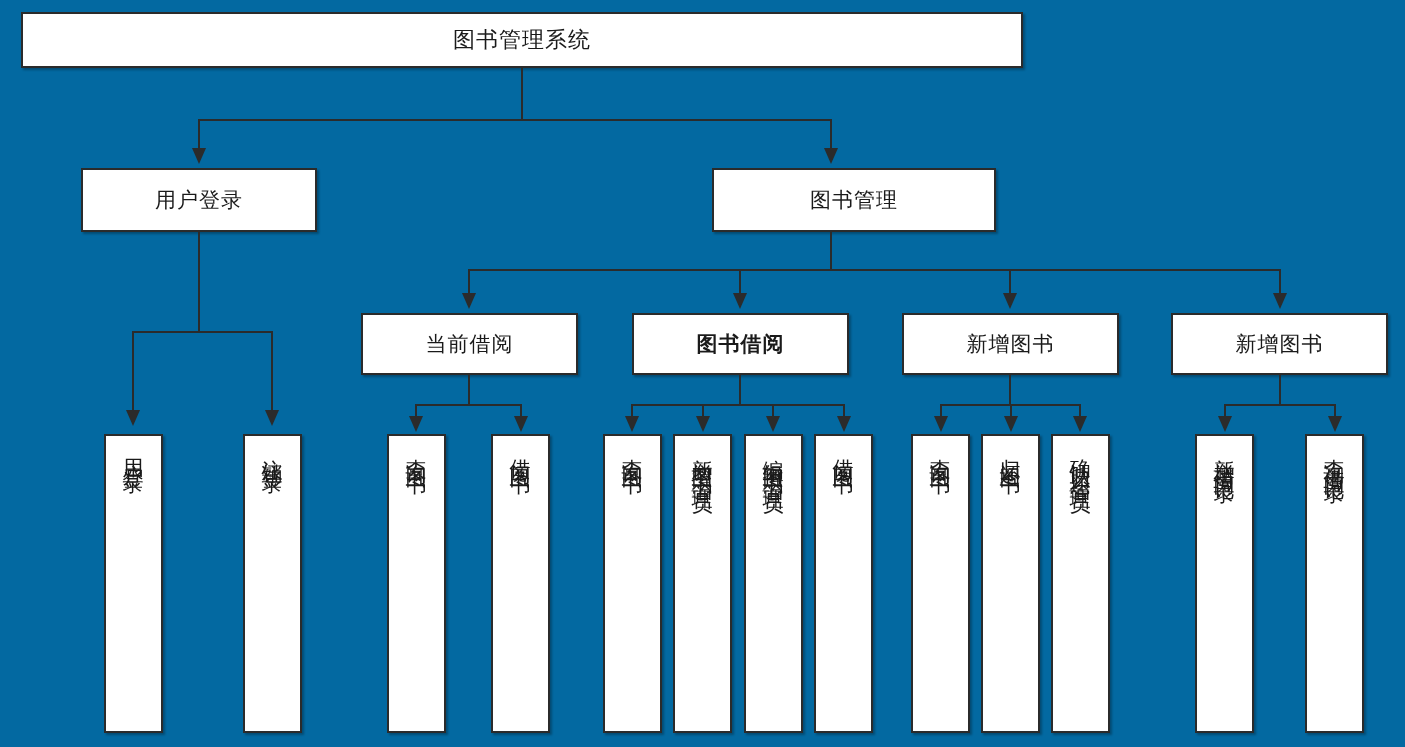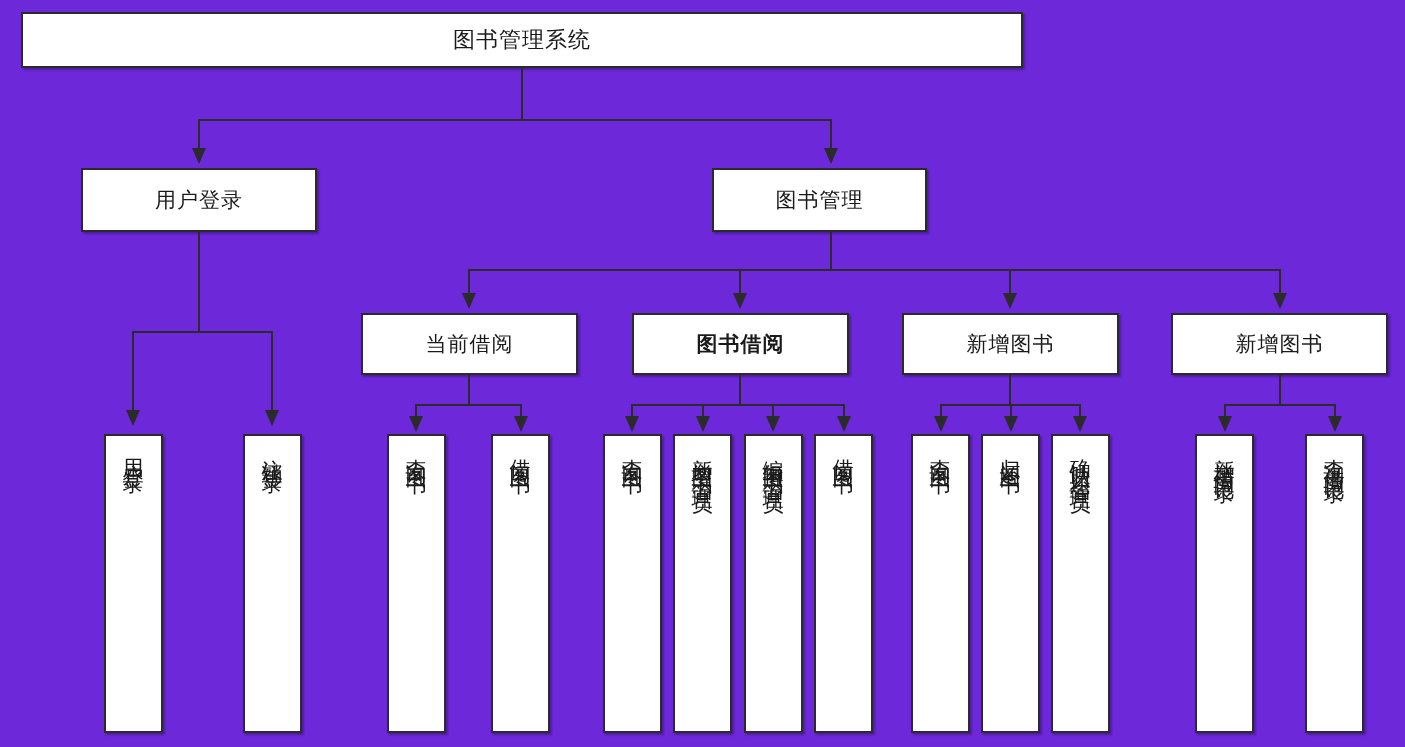--- a/index.html
+++ b/index.html
@@ -7,21 +7,21 @@
     padding: 0;
     background: #ffffff;
   }
   body {
     font-family: "Liberation Sans", "DejaVu Sans", sans-serif;
   }
   #canvas {
     position: relative;
     width: 1405px;
     height: 747px;
-    background: #6d28d9;
+    background: #0369a1;
     overflow: hidden;
   }
   .node {
     position: absolute;
     box-sizing: border-box;
     border: 2px solid #2b2b2b;
     background: #ffffff;
     box-shadow: 2px 2px 2px rgba(0,0,0,0.28);
     display: flex;
     align-items: center;
@@ -92,21 +92,21 @@
 
   <div class="edge-v" style="left:198px; top:119px; width:2px; height:30px;"></div>
   <div class="arrow" style="left:192px; top:148px;"></div>
   <div class="edge-v" style="left:830px; top:119px; width:2px; height:30px;"></div>
   <div class="arrow" style="left:824px; top:148px;"></div>
 
   <div class="node" style="left:81px; top:168px; width:236px; height:64px;">
     <span class="label">用户登录</span>
   </div>
 
-  <div class="node" style="left:712px; top:168px; width:215px; height:64px;">
+  <div class="node" style="left:712px; top:168px; width:284px; height:64px;">
     <span class="label">图书管理</span>
   </div>
 
   <div class="edge-v" style="left:198px; top:232px; width:2px; height:100px;"></div>
   <div class="edge-h" style="left:133px; top:331px; width:140px; height:2px;"></div>
   <div class="edge-v" style="left:132px; top:331px; width:2px; height:80px;"></div>
   <div class="arrow" style="left:126px; top:410px;"></div>
   <div class="edge-v" style="left:271px; top:331px; width:2px; height:80px;"></div>
   <div class="arrow" style="left:265px; top:410px;"></div>
 

